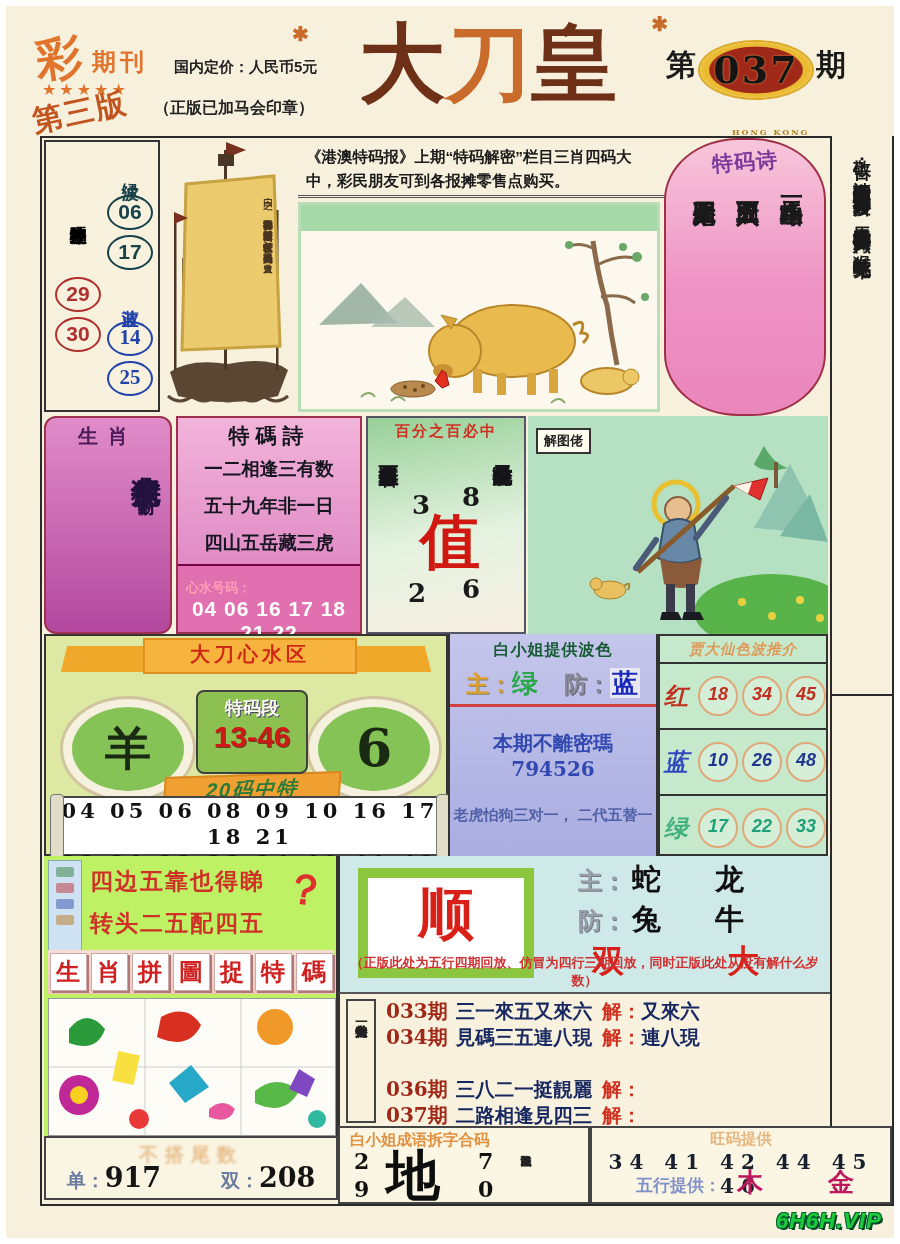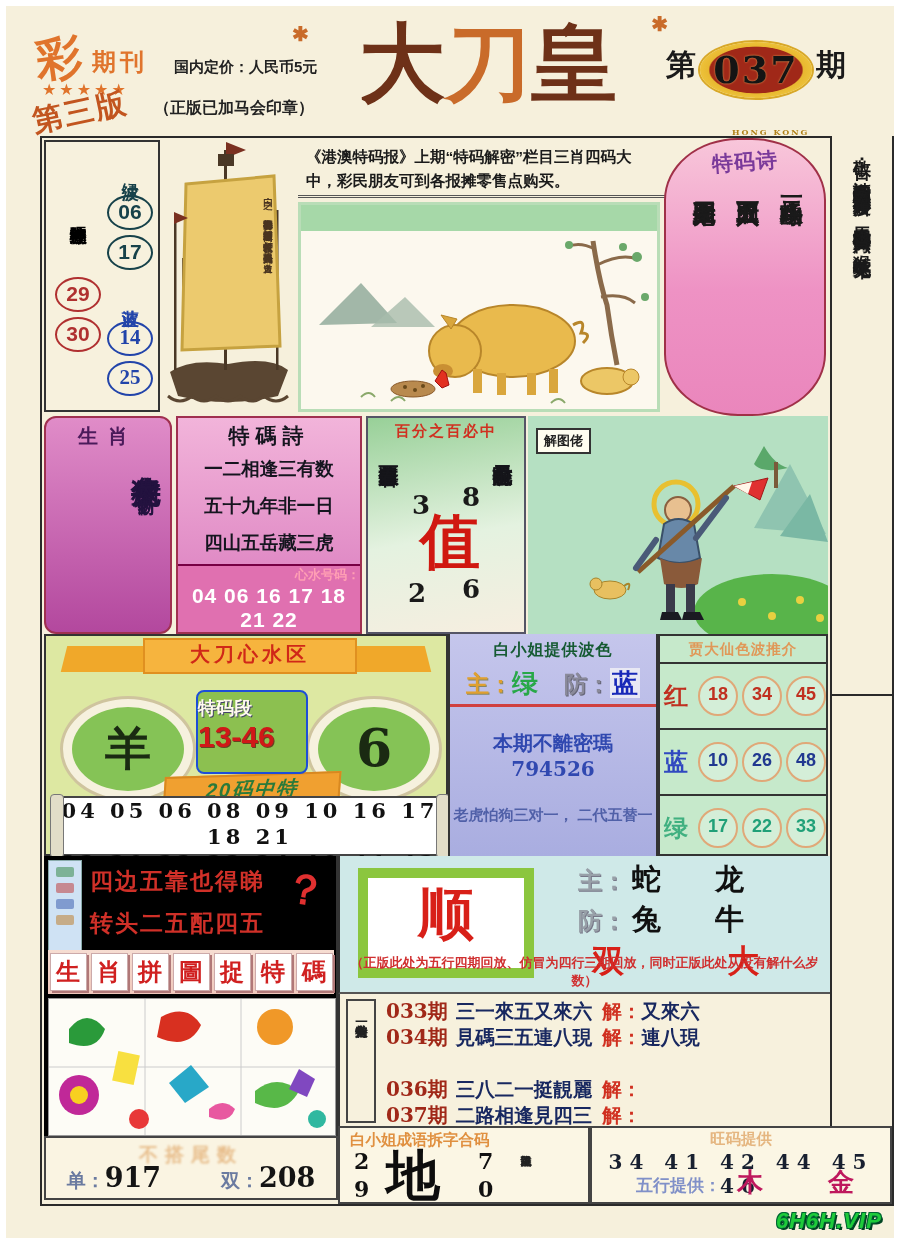--- a/index.html
+++ b/index.html
@@ -74,21 +74,21 @@
   .zodiac-cols .animals{font-size:30px;font-weight:bold;line-height:1.35;margin-left:6px;}
   .zodiac-cols .mid{font-size:16px;font-weight:bold;line-height:1.3;margin-left:8px;}
   .zodiac-cols .left{font-size:16px;font-weight:bold;line-height:1.3;}
 
   .tema-poem{left:170px;top:410px;width:186px;height:218px;border:2px solid #a03050;
       background:linear-gradient(180deg,#f2b4da,#d878bc);}
   .tema-poem .ttl{text-align:center;font-size:21px;font-weight:bold;color:#15151f;margin-top:4px;letter-spacing:6px;}
   .tema-lines{text-align:center;font-size:18.5px;font-weight:bold;color:#15151f;line-height:37px;}
   .xinshui{position:absolute;left:0;bottom:0;width:100%;height:66px;background:#e070b0;border-top:2px solid #704;
       text-align:center;}
-  .xinshui .lbl{font-size:13px;font-weight:bold;color:#ff9fb4;text-align:right;padding-left:8px;}
+  .xinshui .lbl{font-size:13px;font-weight:bold;color:#ff9fb4;text-align:left;padding-left:8px;margin-top:13px;}
   .xinshui .row{font-size:21px;font-weight:bold;color:#ffffff;letter-spacing:1px;line-height:24px;}
 
   .percent-box{left:360px;top:410px;width:160px;height:218px;border:2px solid #556;
       background:linear-gradient(170deg,#98d098,#e4f2e0 55%,#f6eee0);}
   .percent-box .ttl{text-align:center;font-size:15px;font-weight:bold;color:#d03020;margin-top:4px;letter-spacing:2px;}
   .pv{position:absolute;writing-mode:vertical-rl;text-orientation:upright;font-size:20px;font-weight:bold;color:#15151a;line-height:1.3;}
   .pv-l{left:8px;top:32px;}
   .pv-r{right:8px;top:32px;}
   .p-big{position:absolute;left:52px;top:84px;font-size:60px;font-weight:bold;color:#d01810;}
   .p-d{position:absolute;font-size:26px;font-weight:bold;color:#1a1a1a;}
@@ -102,22 +102,22 @@
   .xz{left:38px;top:628px;width:404px;height:222px;background:#dde8a2;border:2px solid #333;}
   .xz-banner{position:absolute;left:97px;top:2px;width:210px;height:32px;background:#f6b43e;border:2px solid #e09020;
       text-align:center;line-height:28px;font-size:20px;font-weight:bold;color:#d02818;letter-spacing:4px;z-index:2;}
   .xz-wing{position:absolute;top:10px;width:86px;height:26px;background:#f0a82a;transform:skewX(-14deg);}
   .wing-l{left:18px;} .wing-r{right:18px;transform:skewX(14deg);}
   .oval{position:absolute;width:130px;height:100px;border-radius:50%;background:#f6f1de;border:3px solid #cfc49e;}
   .oval .inner{position:absolute;left:9px;top:8px;right:9px;bottom:8px;border-radius:50%;background:#85c356;
       text-align:center;}
   .oval-l{left:14px;top:60px;} .oval-r{left:260px;top:60px;}
   .oval .zch{font-size:46px;font-weight:bold;color:#1a2a12;line-height:82px;}
-  .seg-panel{position:absolute;left:150px;top:54px;width:108px;height:80px;background:#8cc050;border:2px solid #1d4ed8;
-      border-radius:8px;text-align:left;z-index:1;}
+  .seg-panel{position:absolute;left:150px;top:54px;width:108px;height:80px;background:#8cc050;border:2px solid #404040;
+      border-radius:8px;text-align:center;z-index:1;}
   .seg-panel .s1{font-size:18px;font-weight:bold;color:#fffaf0;text-shadow:1px 1px 0 #446;margin-top:4px;}
   .seg-panel .s2{font-size:30px;font-weight:bold;color:#d01818;text-shadow:1px 1px 0 #642;}
   .ribbon2{position:absolute;left:118px;top:138px;width:172px;height:30px;background:#f0a030;border:2px solid #d88820;
       transform:skewX(-6deg) rotate(-2deg);text-align:center;line-height:26px;font-size:20px;font-weight:bold;
       font-style:italic;color:#2a7a3a;letter-spacing:2px;}
   .scroll{position:absolute;left:8px;top:160px;width:388px;height:56px;background:#ffffff;border:2px solid #444;
       text-align:center;}
   .scroll .cap{position:absolute;top:-4px;bottom:-4px;width:12px;background:#e2ddc8;border:1px solid #777;border-radius:4px;}
   .cap-l{left:-6px;} .cap-r{right:-6px;}
   .scroll .nrow{font-size:21px;font-weight:bold;color:#111;letter-spacing:4px;line-height:26px;}
@@ -128,32 +128,32 @@
   .zf-row{position:absolute;left:0;top:32px;width:100%;text-align:center;font-weight:bold;}
   .zf-lab{font-size:23px;color:#e0a030;text-shadow:1px 1px 0 #886;}
   .zf-lab2{font-size:23px;color:#8a8a9a;text-shadow:1px 1px 0 #667;}
   .zf-grn{font-size:26px;color:#28a848;}
   .zf-blu{font-size:26px;color:#1828b8;background:#e8e8f4;padding:0 2px;}
   .zf-gap{display:inline-block;width:26px;}
   .bose-div{position:absolute;left:0;top:70px;width:100%;height:3px;background:#d04040;}
   .bose-code{position:absolute;left:0;top:96px;width:100%;text-align:center;font-size:20px;font-weight:bold;color:#3048b0;}
   .bose-tip{position:absolute;left:0;top:172px;width:100%;text-align:center;font-size:15px;font-weight:bold;color:#5060a8;}
 
-  .sebo-box{left:652px;top:628px;width:170px;height:222px;border:2px solid #333;background:#c6e9cb;}
+  .sebo-box{left:652px;top:628px;width:170px;height:222px;border:2px solid #333;background:#c6e9cb;font-style:italic;}
   .sebo-box .ttl{text-align:center;font-size:14.5px;font-weight:bold;color:#e09858;line-height:26px;letter-spacing:1px;}
   .sebo-row{height:64px;border-top:2px solid #333;display:flex;align-items:center;padding-left:4px;}
   .sebo-lab{font-size:24px;font-weight:bold;width:30px;}
   .sebo-circ{width:36px;height:36px;border:2px solid #e0a878;border-radius:50%;text-align:center;line-height:33px;
       font-size:18px;font-weight:bold;margin-left:4px;background:rgba(255,255,255,.25);}
   .r-red .sebo-lab,.r-red .sebo-circ{color:#c03020;}
   .r-blu .sebo-lab{color:#3048c0;} .r-blu .sebo-circ{color:#203890;}
   .r-grn .sebo-lab{color:#40b080;} .r-grn .sebo-circ{color:#20a078;}
 
   
-  .left-quad{left:38px;top:850px;width:294px;height:280px;background:#000000;border-right:2px solid #333;}
+  .left-quad{left:38px;top:850px;width:294px;height:280px;background:#bef264;border-right:2px solid #333;}
   .mini-col{position:absolute;left:4px;top:4px;width:32px;height:106px;background:#cfe2f4;border:1px solid #8aa;}
   .mini-col i{display:block;width:18px;height:10px;margin:6px auto 0;opacity:.55;border-radius:2px;}
   .qline{position:absolute;left:46px;font-size:23px;font-weight:bold;color:#d03028;letter-spacing:2px;}
   .ql1{top:10px;} .ql2{top:52px;}
   .qmark{position:absolute;right:10px;top:6px;font-size:42px;font-weight:bold;color:#e03030;transform:rotate(8deg);}
   .pin-banner{position:absolute;left:4px;top:94px;width:286px;height:44px;display:flex;gap:4px;justify-content:center;
       align-items:center;background:linear-gradient(180deg,#f6ddd2,#f0c8bc);}
   .pin-banner .tile{width:35px;height:36px;background:#ffffff;border:1px solid #caa;box-shadow:2px 2px 0 #b07878;
       text-align:center;line-height:36px;font-size:24px;font-weight:bold;color:#d02020;}
   .collage{position:absolute;left:4px;top:142px;width:286px;height:136px;border:1px solid #999;background:#fff;}

